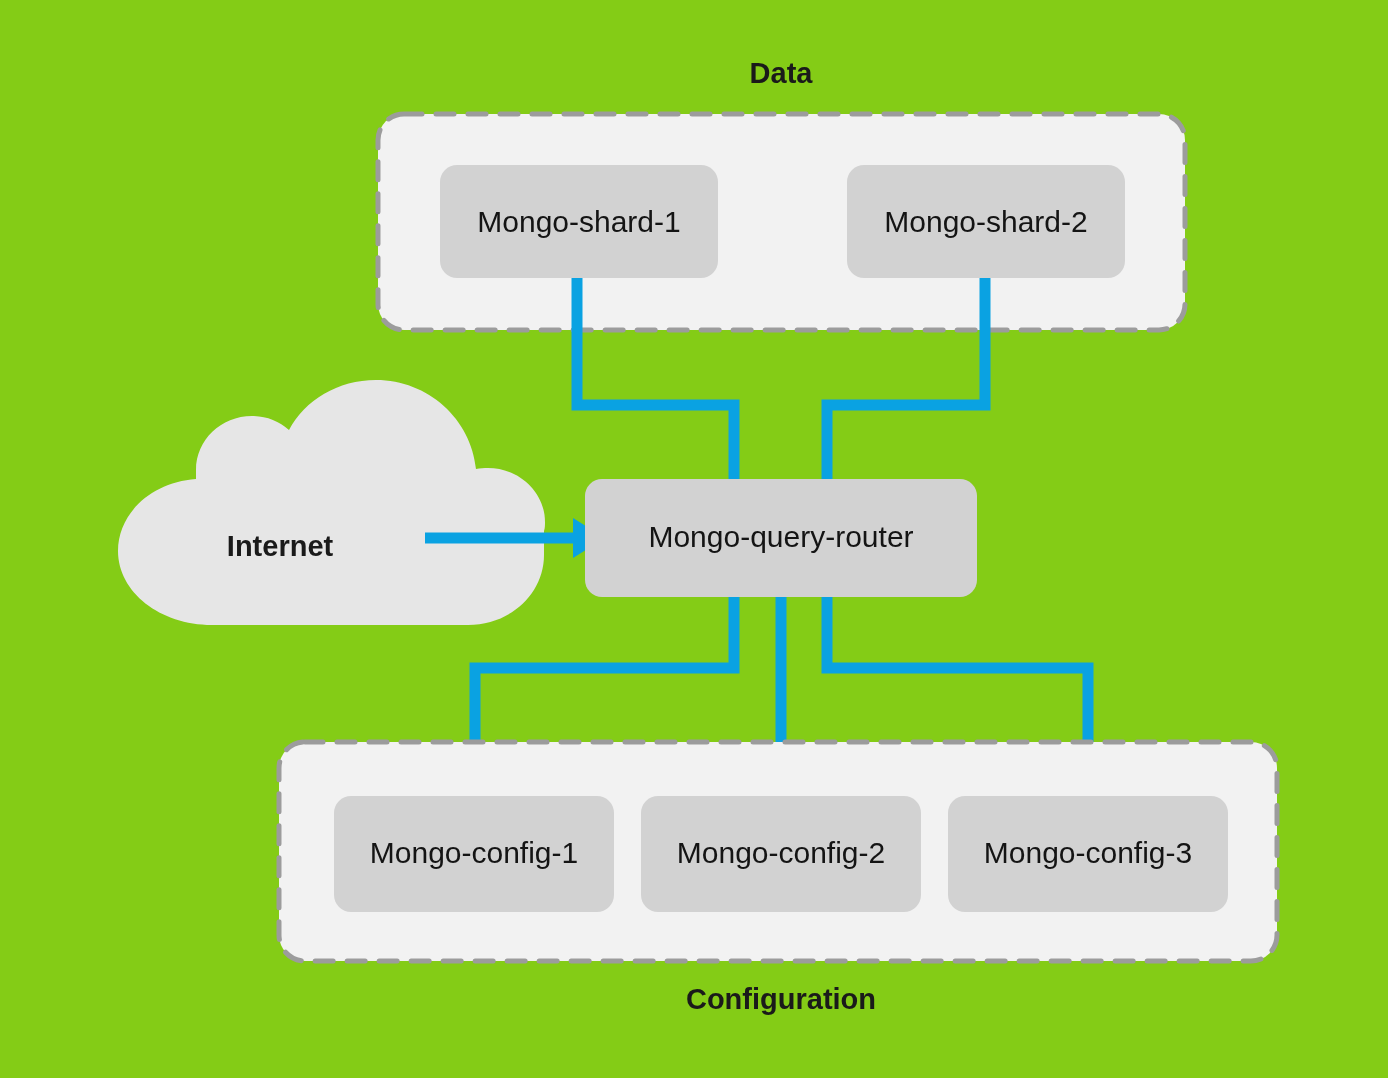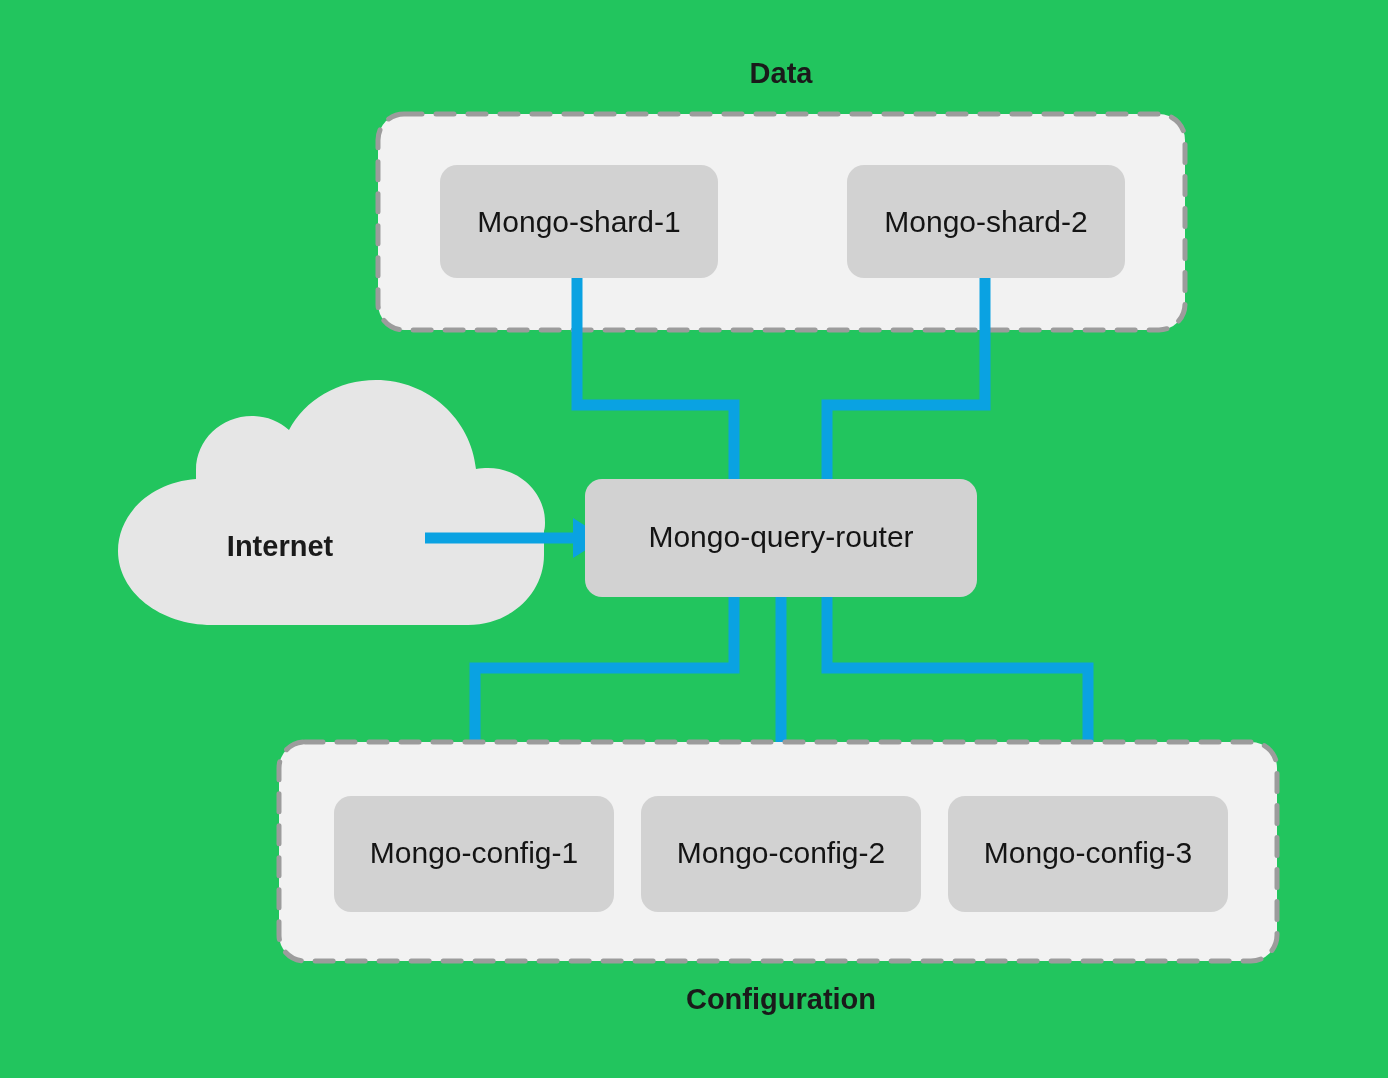--- a/index.html
+++ b/index.html
@@ -10,21 +10,21 @@
   body {
     width: 1388px;
     height: 1078px;
     font-family: "Liberation Sans", sans-serif;
     overflow: hidden;
   }
   #diagram-root {
     position: relative;
     width: 1388px;
     height: 1078px;
-    background: #22c55e;
+    background: #84cc16;
     text-align: right;
   }
   svg.canvas {
     position: absolute;
     top: 0;
     left: 0;
     width: 1388px;
     height: 1078px;
   }
   .grp-label {

